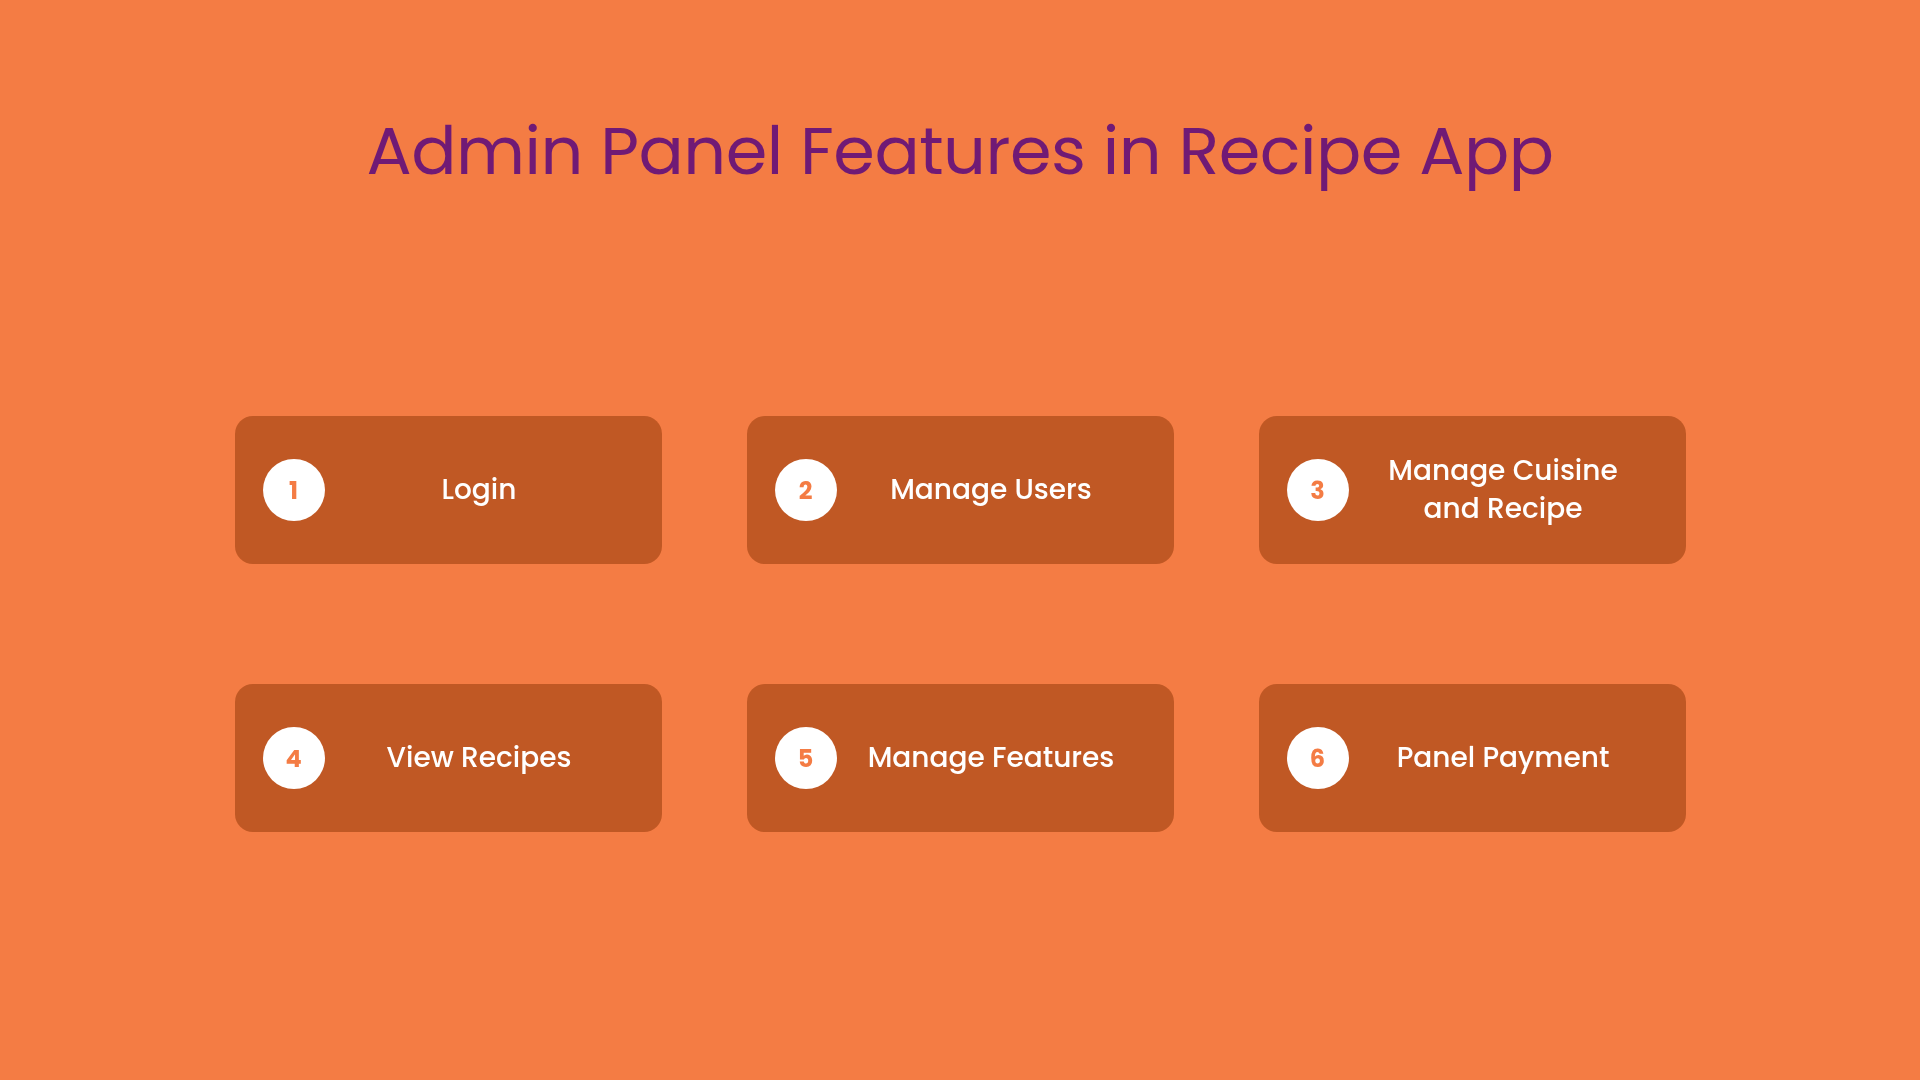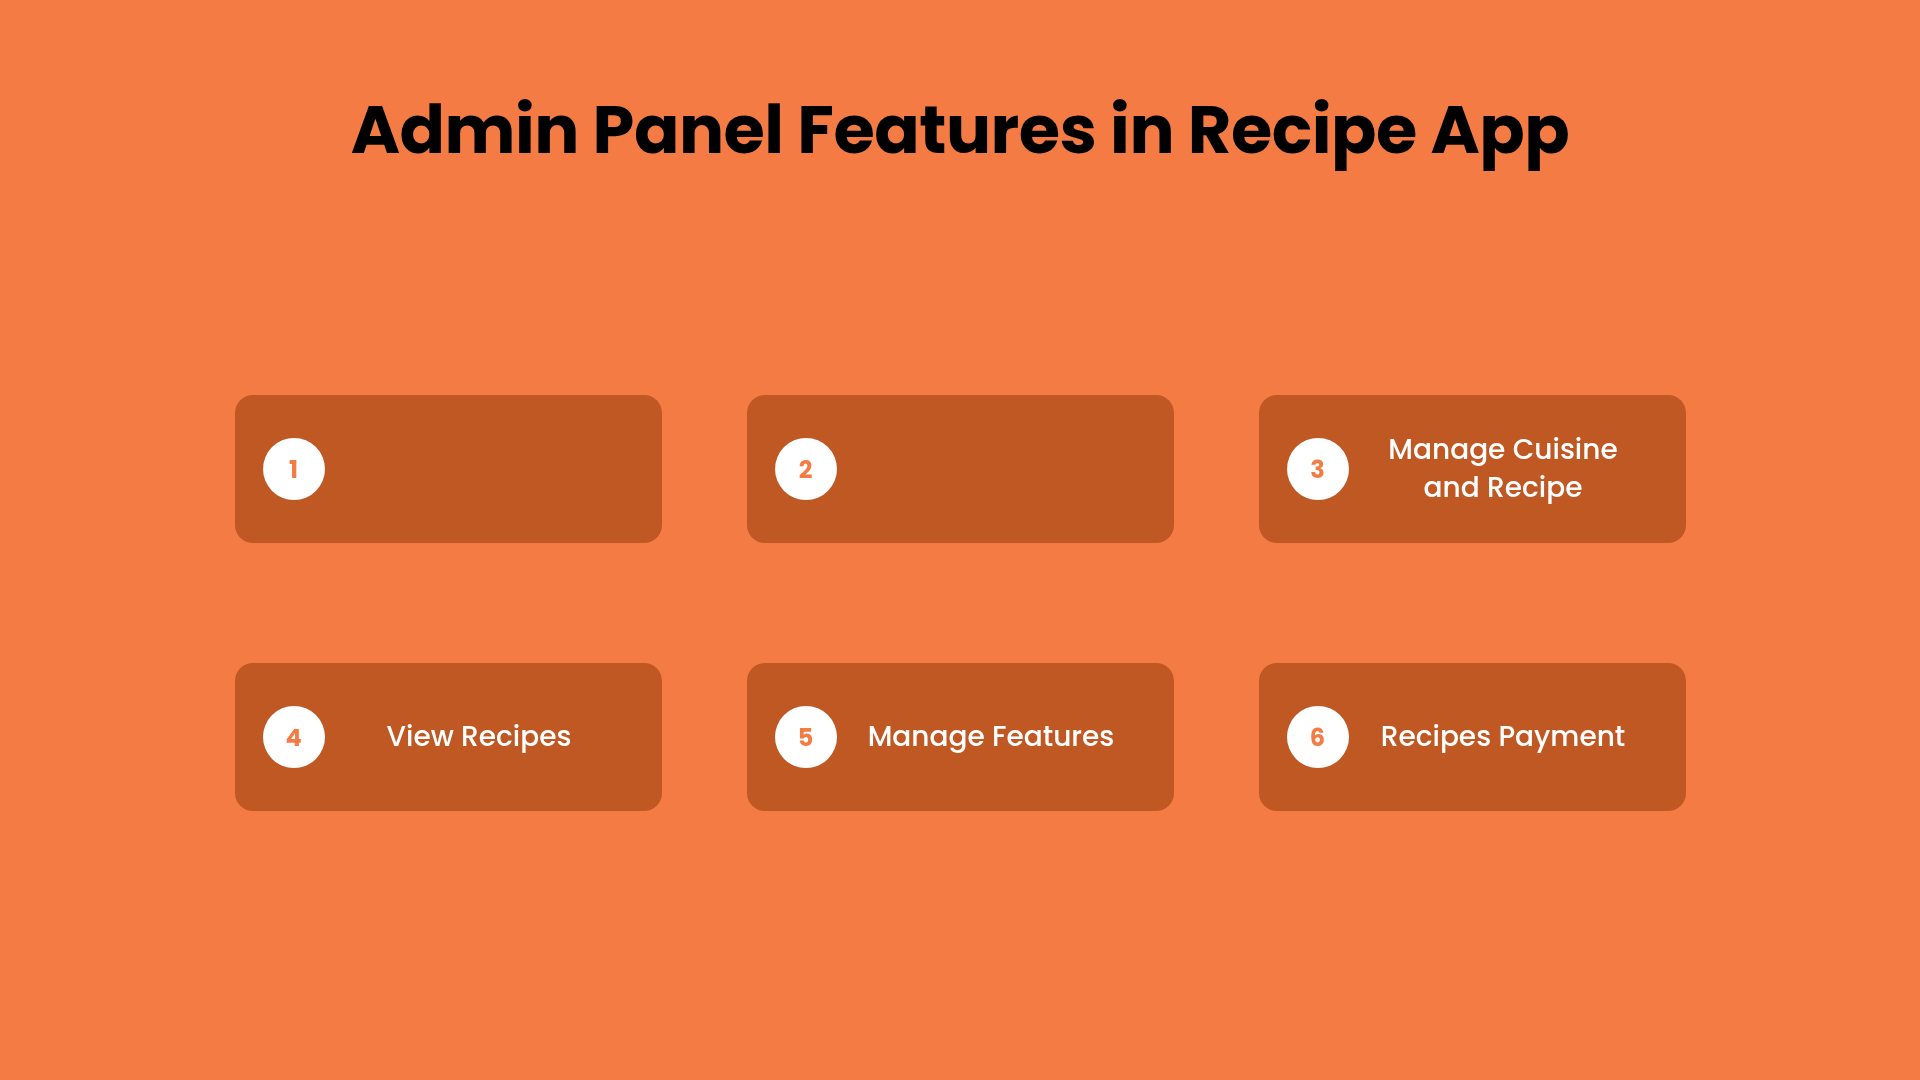--- a/index.html
+++ b/index.html
@@ -18,24 +18,24 @@
     
     .container {
       width: 100%;
       height: 100%;
       display: flex;
       flex-direction: column;
       align-items: center;
     }
     
     .title {
-      color: #000000;
+      color: #701a75;
       font-size: 67px;
-      font-weight: 700;
-      margin-top: 80px;
+      font-weight: 400;
+      margin-top: 101px;
       text-align: center;
       letter-spacing: -0.5px;
     }
     
     .features-grid {
       display: grid;
       grid-template-columns: repeat(3, 427px);
       grid-template-rows: repeat(2, 148px);
       column-gap: 85px;
       row-gap: 120px;
@@ -82,26 +82,28 @@
 
 <div class="container">
   <h1 class="title">Admin Panel Features in Recipe App</h1>
 
   <div class="features-grid">
 
     <div class="feature-card">
       <div class="number-circle">
         <span class="number">1</span>
       </div>
+      <div class="label">Login</div>
     </div>
 
     <div class="feature-card">
       <div class="number-circle">
         <span class="number">2</span>
       </div>
+      <div class="label">Manage Users</div>
     </div>
 
     <div class="feature-card">
       <div class="number-circle">
         <span class="number">3</span>
       </div>
       <div class="label">Manage Cuisine and Recipe</div>
     </div>
 
     <div class="feature-card">
@@ -115,17 +117,17 @@
       <div class="number-circle">
         <span class="number">5</span>
       </div>
       <div class="label">Manage Features</div>
     </div>
 
     <div class="feature-card">
       <div class="number-circle">
         <span class="number">6</span>
       </div>
-      <div class="label">Recipes Payment</div>
+      <div class="label">Panel Payment</div>
     </div>
 
   </div>
 </div>
 
 </body></html>

